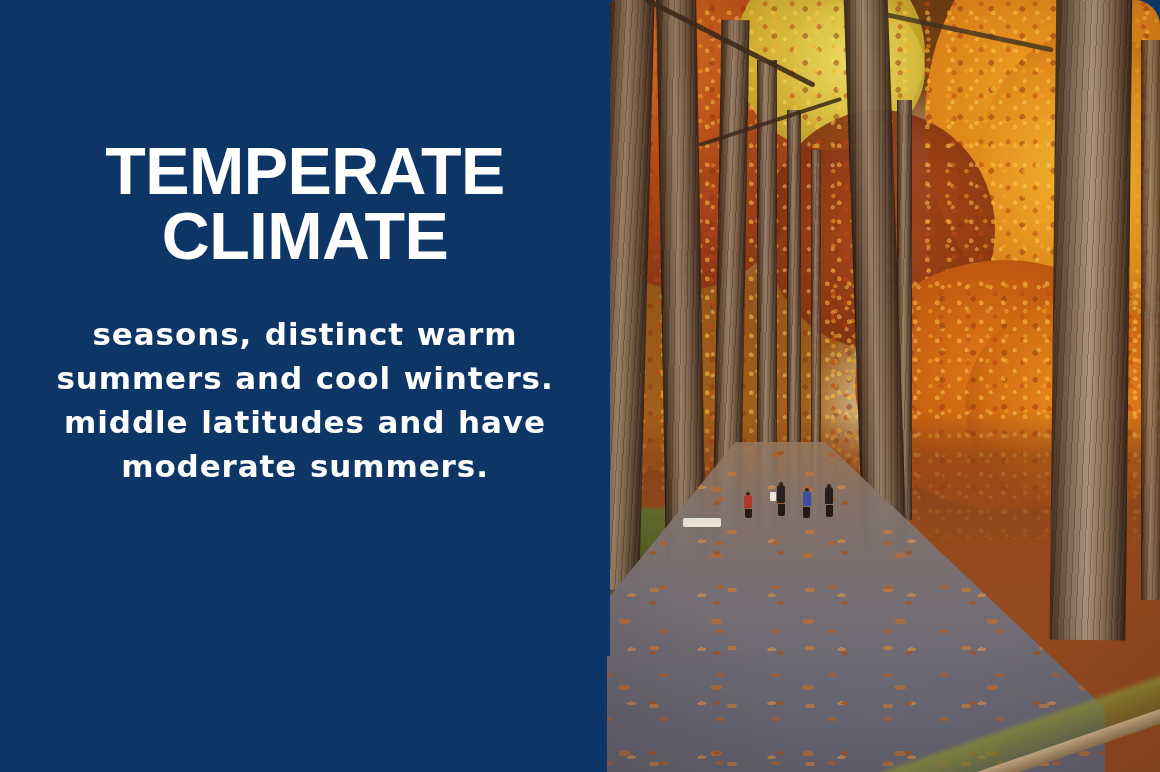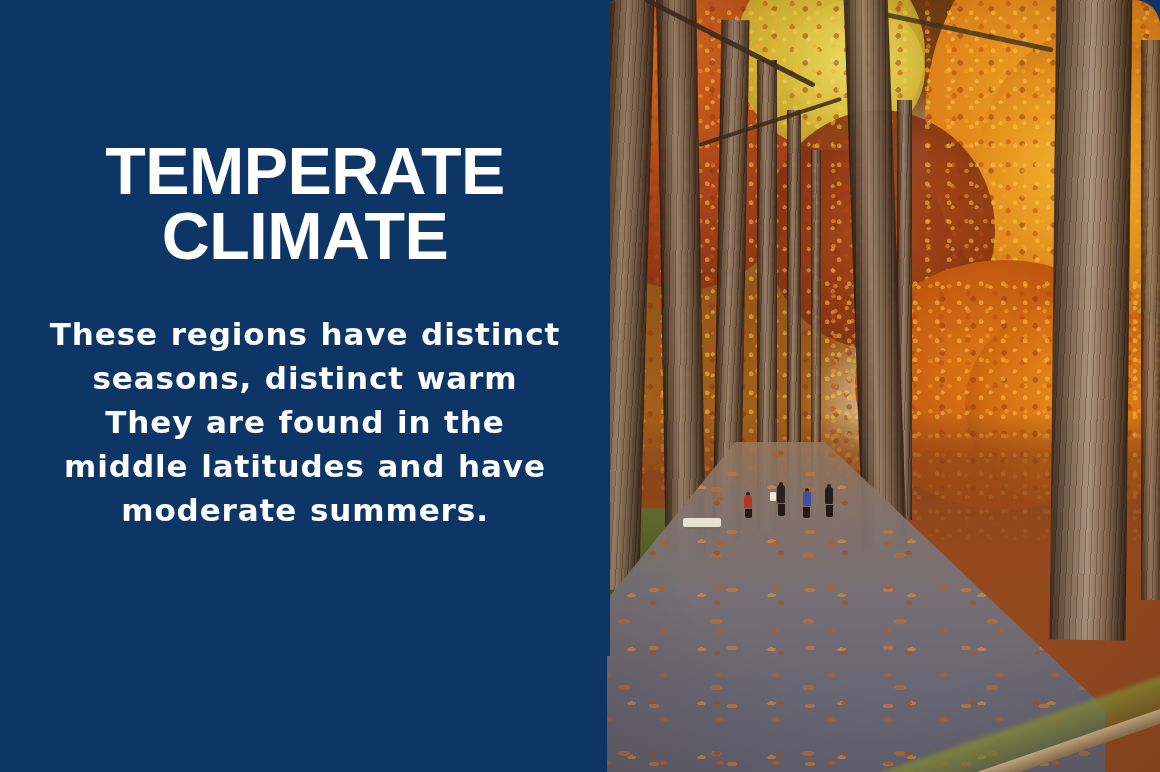--- a/index.html
+++ b/index.html
@@ -276,23 +276,22 @@
 <div class="slide">
 
   <div class="text-panel">
 
     <h1 class="slide-title">
       <span class="title-line">TEMPERATE</span>
       <span class="title-line">CLIMATE</span>
     </h1>
 
     <p class="slide-body">
-      <span class="body-line">These regions have distinct</span>
       <span class="body-line">seasons, distinct warm</span>
-      <span class="body-line">They are found in the</span>
+      <span class="body-line">summers and cool winters.</span>
       <span class="body-line">middle latitudes and have</span>
       <span class="body-line">moderate summers.</span>
     </p>
 
   </div>
 
   <div class="photo-panel">
     <div class="photo-stage">
 
       <div class="sky"></div>

